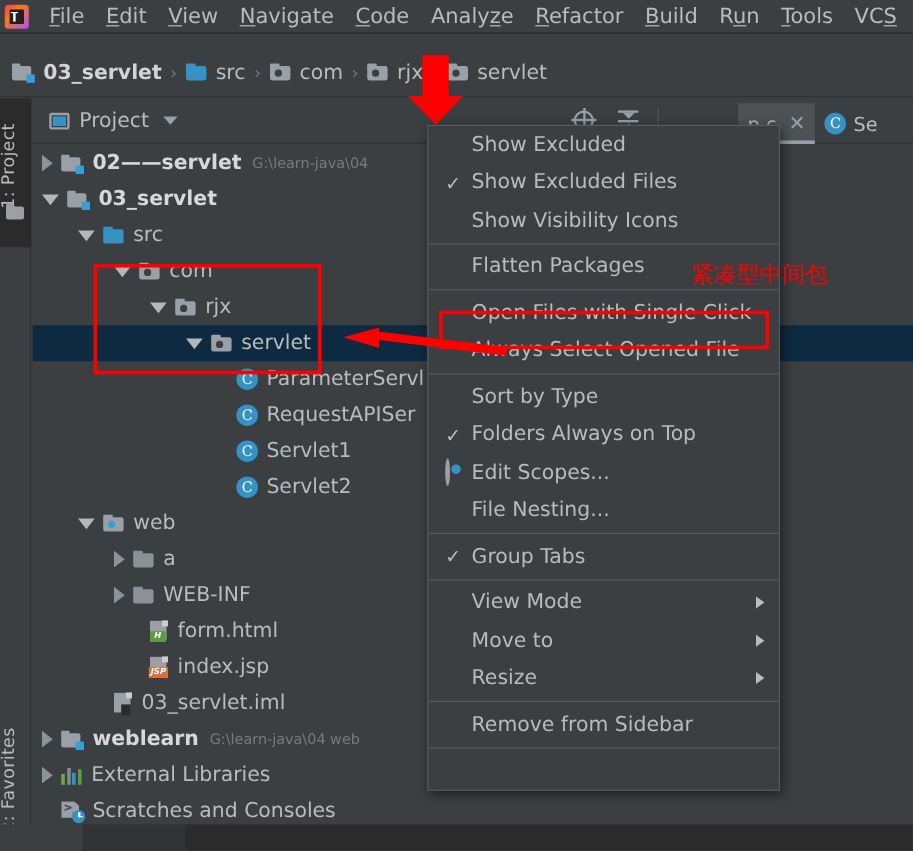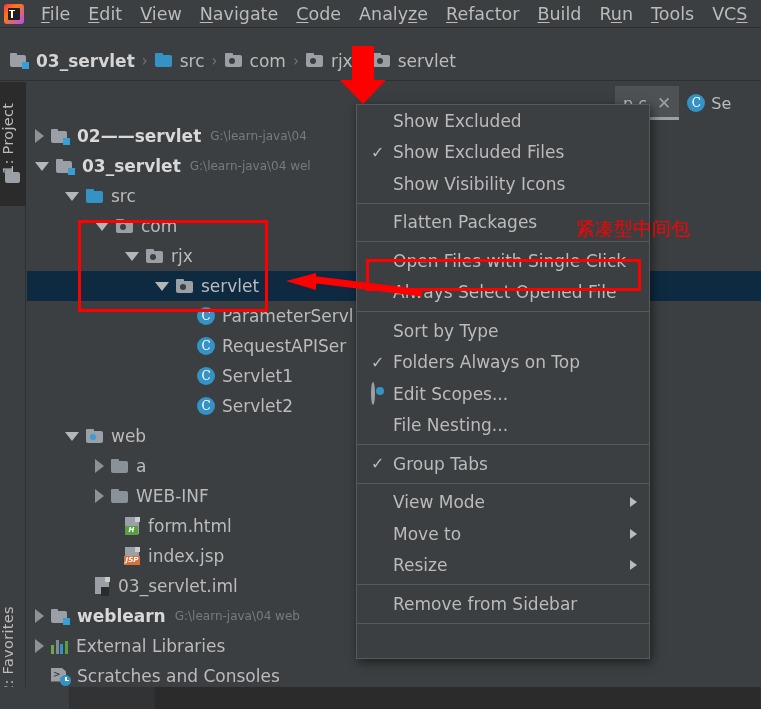--- a/index.html
+++ b/index.html
@@ -277,20 +277,40 @@
 
   <div class="vtabs">
     <div class="vtab vtab-project active">1: Project</div>
     <div class="vtab-icon">
         <i class="t"></i>
         <i class="b"></i>
       </div>
     <div class="vtab vtab-fav">2: Favorites</div>
   </div>
 
+  <div class="panel-head">
+    <div class="panel-win-icon"></div>
+    <div class="panel-title">Project</div>
+    <div class="caret-down"></div>
+    <div class="head-tools">
+      <div class="tool-btn">
+          <div class="crosshair"></div>
+        </div>
+      <div class="tool-btn">
+        <div class="collapse-ico">
+            <i class="l1"></i>
+            <i class="a1"></i>
+            <i class="a2"></i>
+            <i class="l2"></i>
+          </div>
+      </div>
+      <div class="head-divider"></div>
+      <div style="width:190px"></div>
+    </div>
+  </div>
 
   <div class="tabstrip">
     <div style="width:185px"></div>
     <div class="etab sel" style="position:relative;">
       <span>p.c</span>
       <span class="close">✕</span>
       <span class="etab-underline"></span>
     </div>
     <div class="etab">
       <span class="c-icon">C</span>
@@ -312,21 +332,20 @@
     </div>
 
     <div class="row" style="padding-left:8px;">
       <span class="arrow down"></span>
       <span class="ico folder-mod">
           <i class="t"></i>
           <i class="b"></i>
           <i class="badge"></i>
         </span>
       <span class="label bold">03_servlet</span>
-      <span class="path">G:\learn-java\04 wel</span>
     </div>
 
     <div class="row" style="padding-left:38px;">
       <span class="arrow down"></span>
       <span class="ico folder-src">
           <i class="t"></i>
           <i class="b"></i>
         </span>
       <span class="label">src</span>
     </div>

